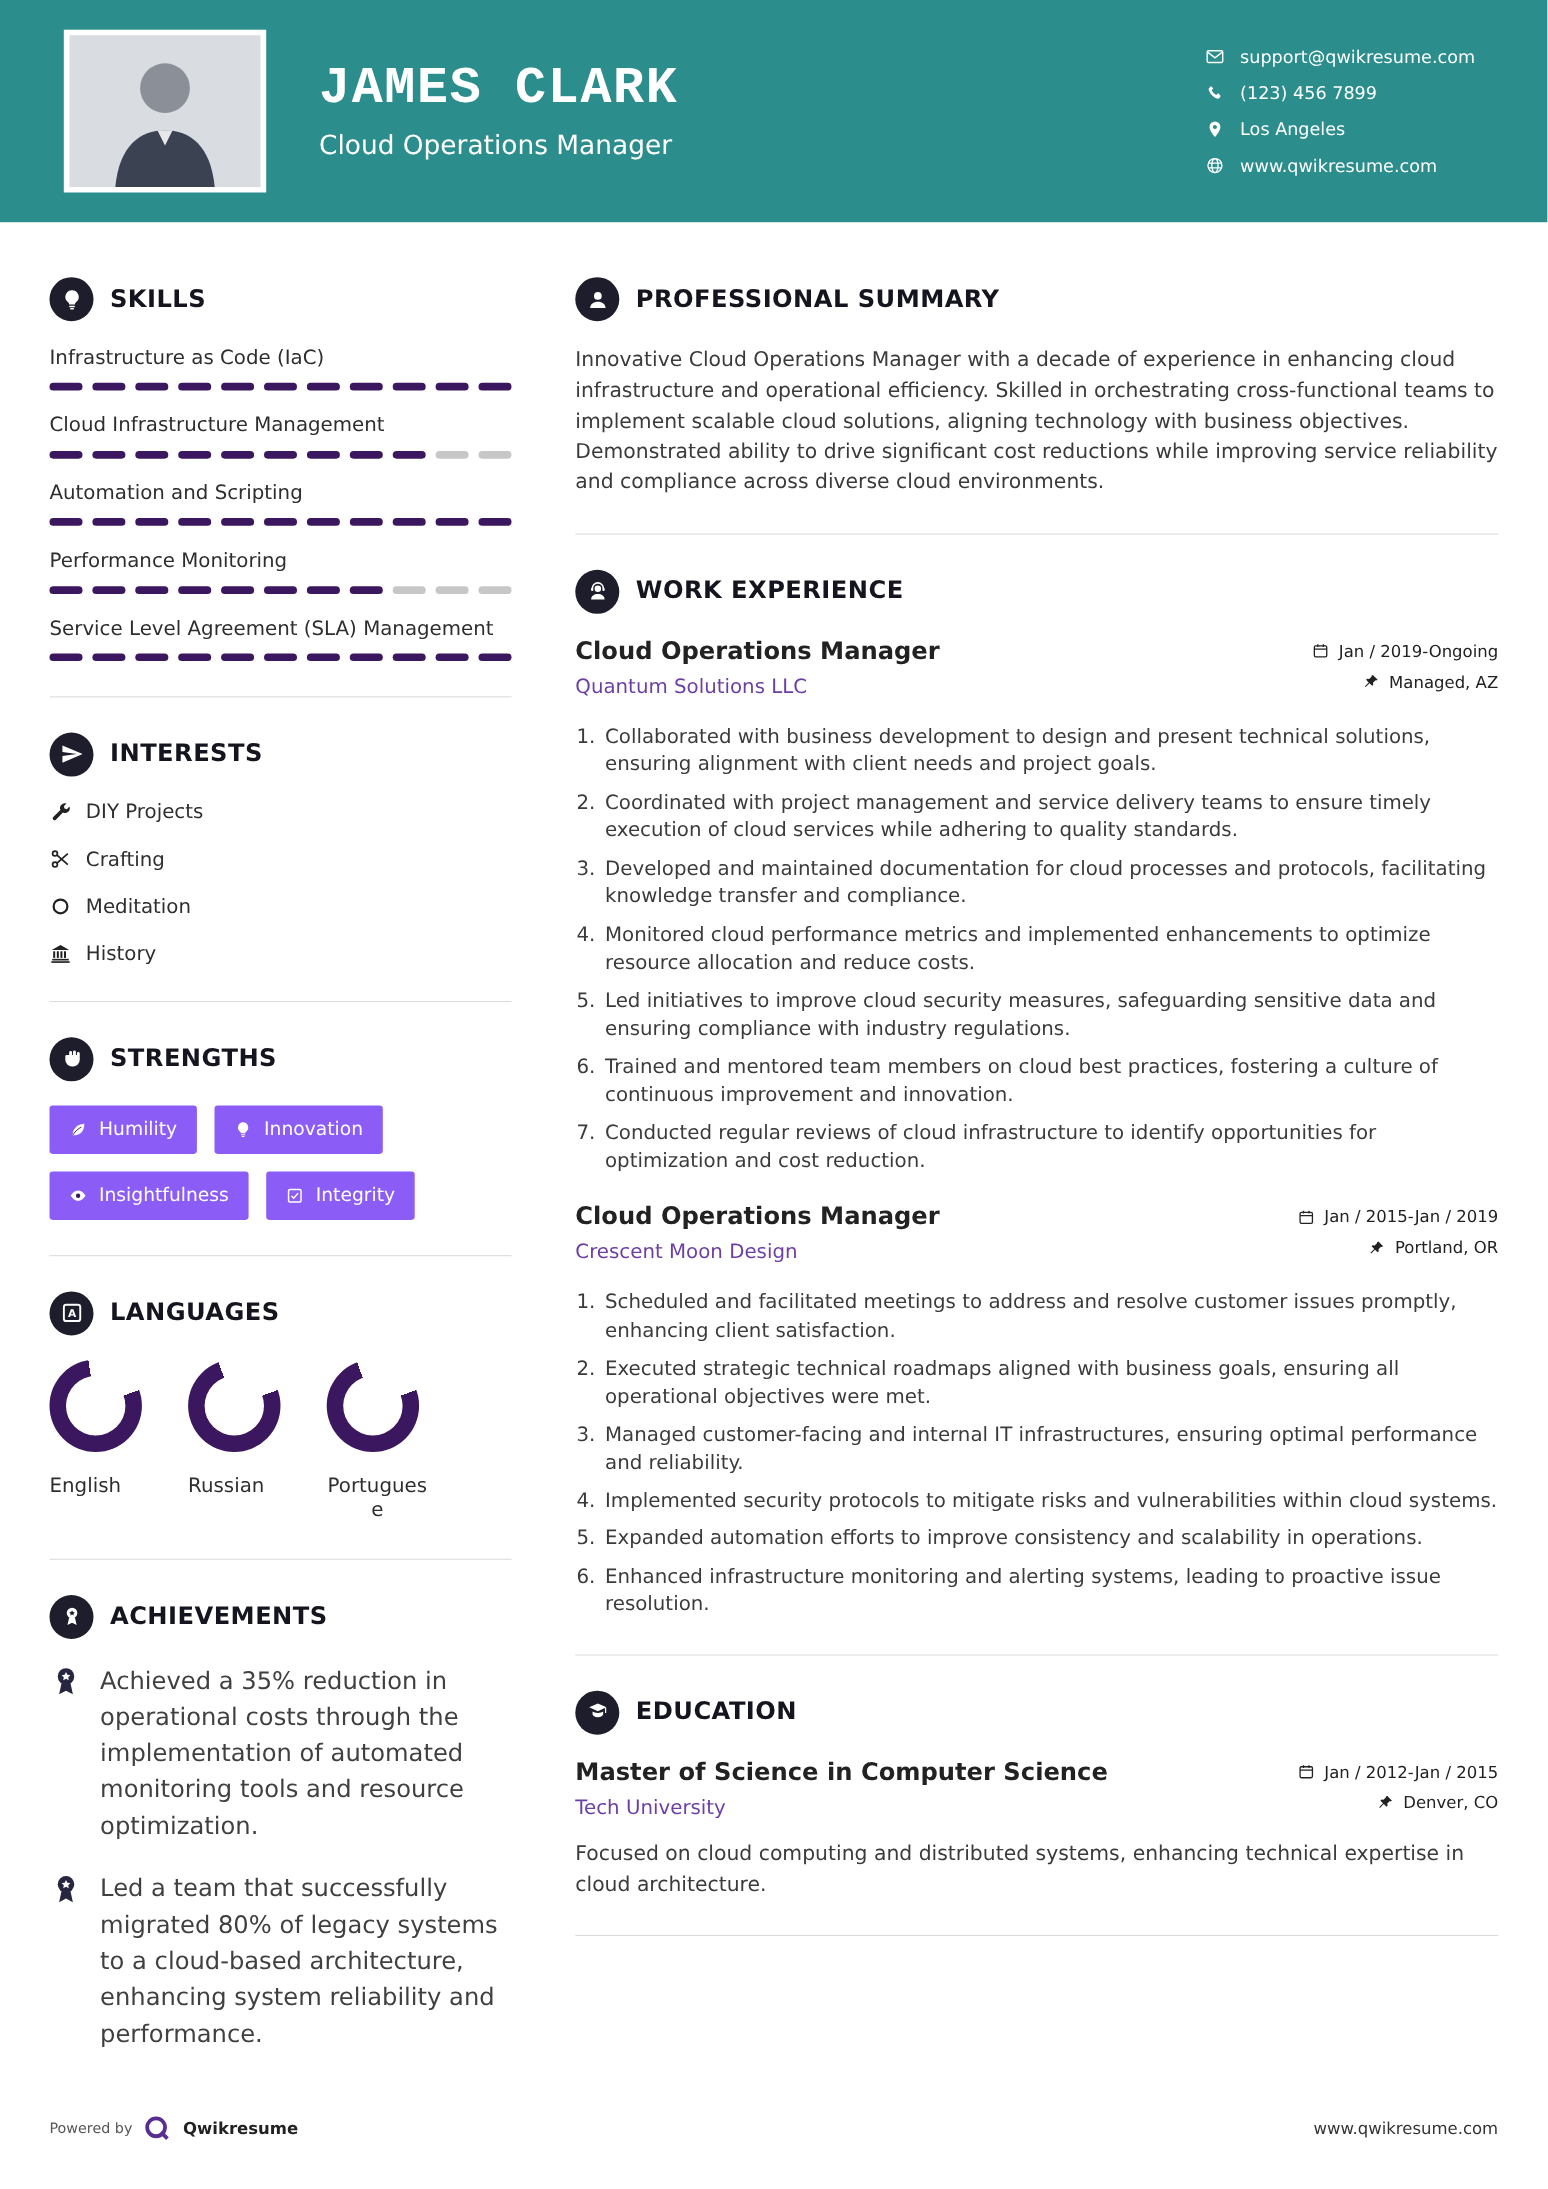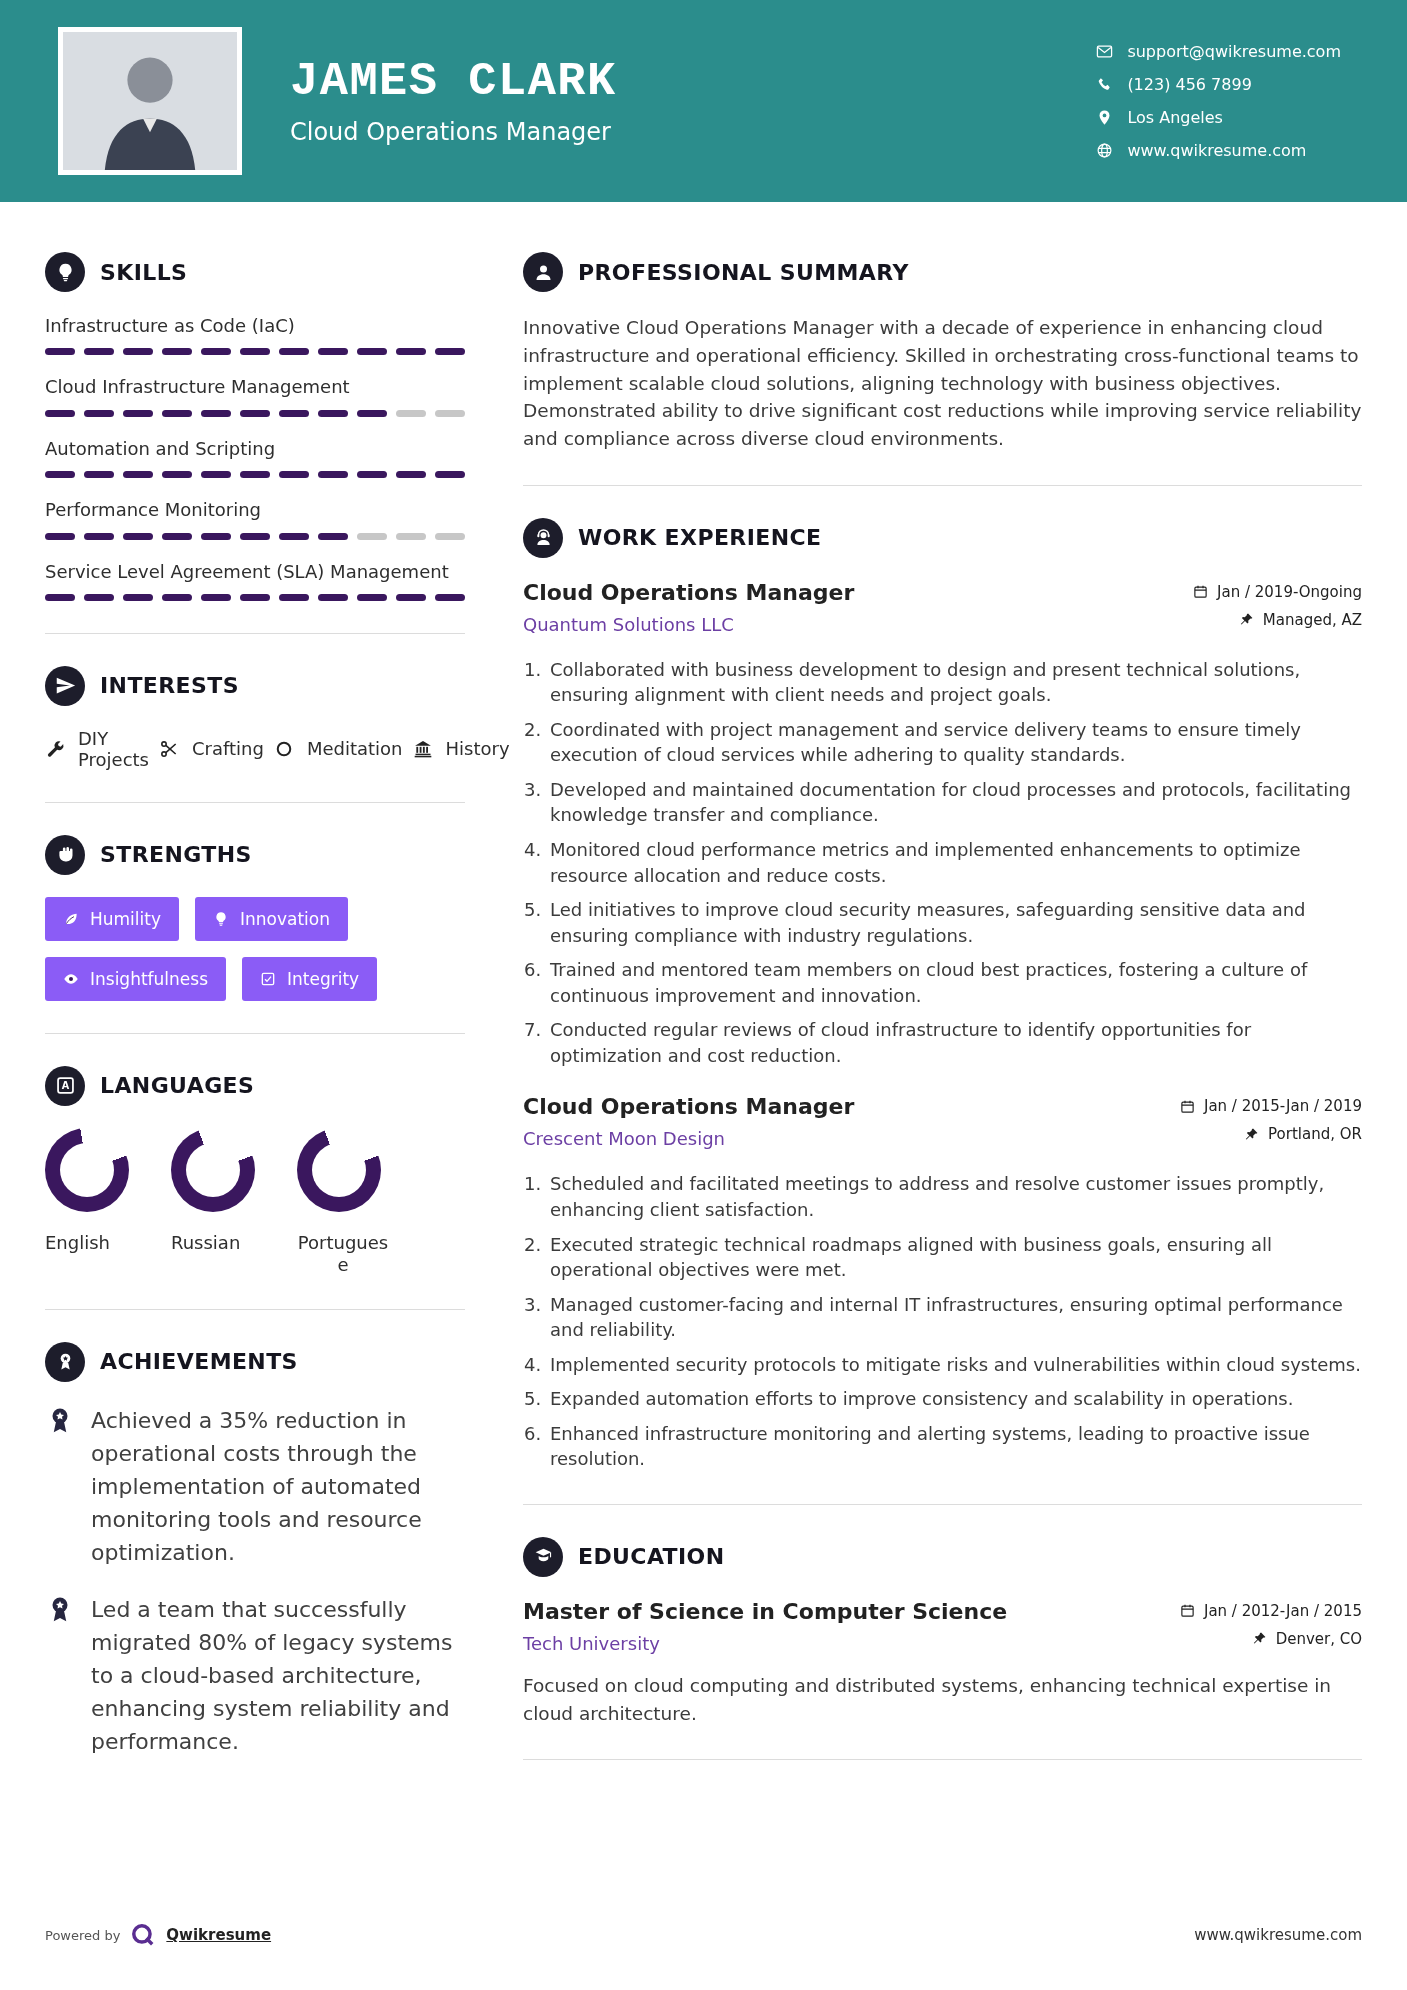--- a/index.html
+++ b/index.html
@@ -33,21 +33,21 @@
 
   
   .skill { margin-bottom:20px; }
   .skill-label { font-size:18px; color:#2e2e2e; margin-bottom:11px; line-height:1.3; }
   .skill-bar { display:flex; gap:9px; }
   .dash { flex:1 1 auto; height:7px; border-radius:4px; }
   .dash.filled { background:#3a175e; }
   .dash.empty { background:#c7c7c7; }
 
   
-  .interests-grid { display:grid; grid-template-columns:1fr 1fr 1fr 1fr; row-gap:22px; column-gap:10px; }
+  .interests-grid { display:grid; grid-template-columns:1fr; row-gap:22px; column-gap:10px; }
   .interest { display:flex; align-items:center; gap:13px; font-size:18px; color:#2e2e2e; }
   .interest .iicon { width:20px; height:20px; display:inline-flex; flex:0 0 auto; }
   .interest .iicon svg { width:100%; height:100%; }
 
   
   .strengths-wrap { display:flex; flex-wrap:wrap; gap:16px; }
   .badge { display:inline-flex; align-items:center; gap:11px; background:#8b5cf6; color:#fff; font-size:17px; padding:12px 18px; border-radius:3px; }
   .badge .bicon { width:16px; height:16px; display:inline-flex; }
   .badge .bicon svg { width:100%; height:100%; }
 
@@ -80,21 +80,21 @@
   ol.bullets li { font-size:18px; line-height:1.42; color:#3b3b3b; margin-bottom:9px; padding-left:3px; }
 
   .edu-desc { font-size:18.5px; line-height:1.5; color:#3b3b3b; margin-top:14px; }
 
   
   .footer { flex:0 0 auto; margin-top:auto; display:flex; justify-content:space-between; align-items:center; padding:0 45px 42px 45px; }
   .powered { display:flex; align-items:center; gap:10px; }
   .powered-label { font-size:13px; color:#555; }
   .logo-q { width:26px; height:26px; display:inline-flex; }
   .logo-q svg { width:100%; height:100%; }
-  .brand { font-size:15px; font-weight:700; color:#222; text-decoration:underline; }
+  .brand { font-size:15px; font-weight:700; color:#222; }
   .site { font-size:15px; color:#333; }
 </style>
 </head>
 <body>
 
 <div class="page">
 
   <header class="header">
     <div class="photo">
       <svg viewBox="0 0 100 80" preserveAspectRatio="xMidYMid slice">

